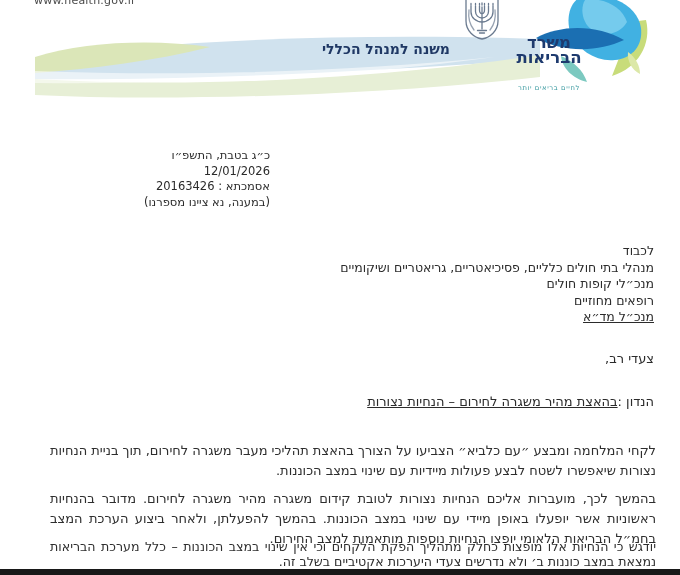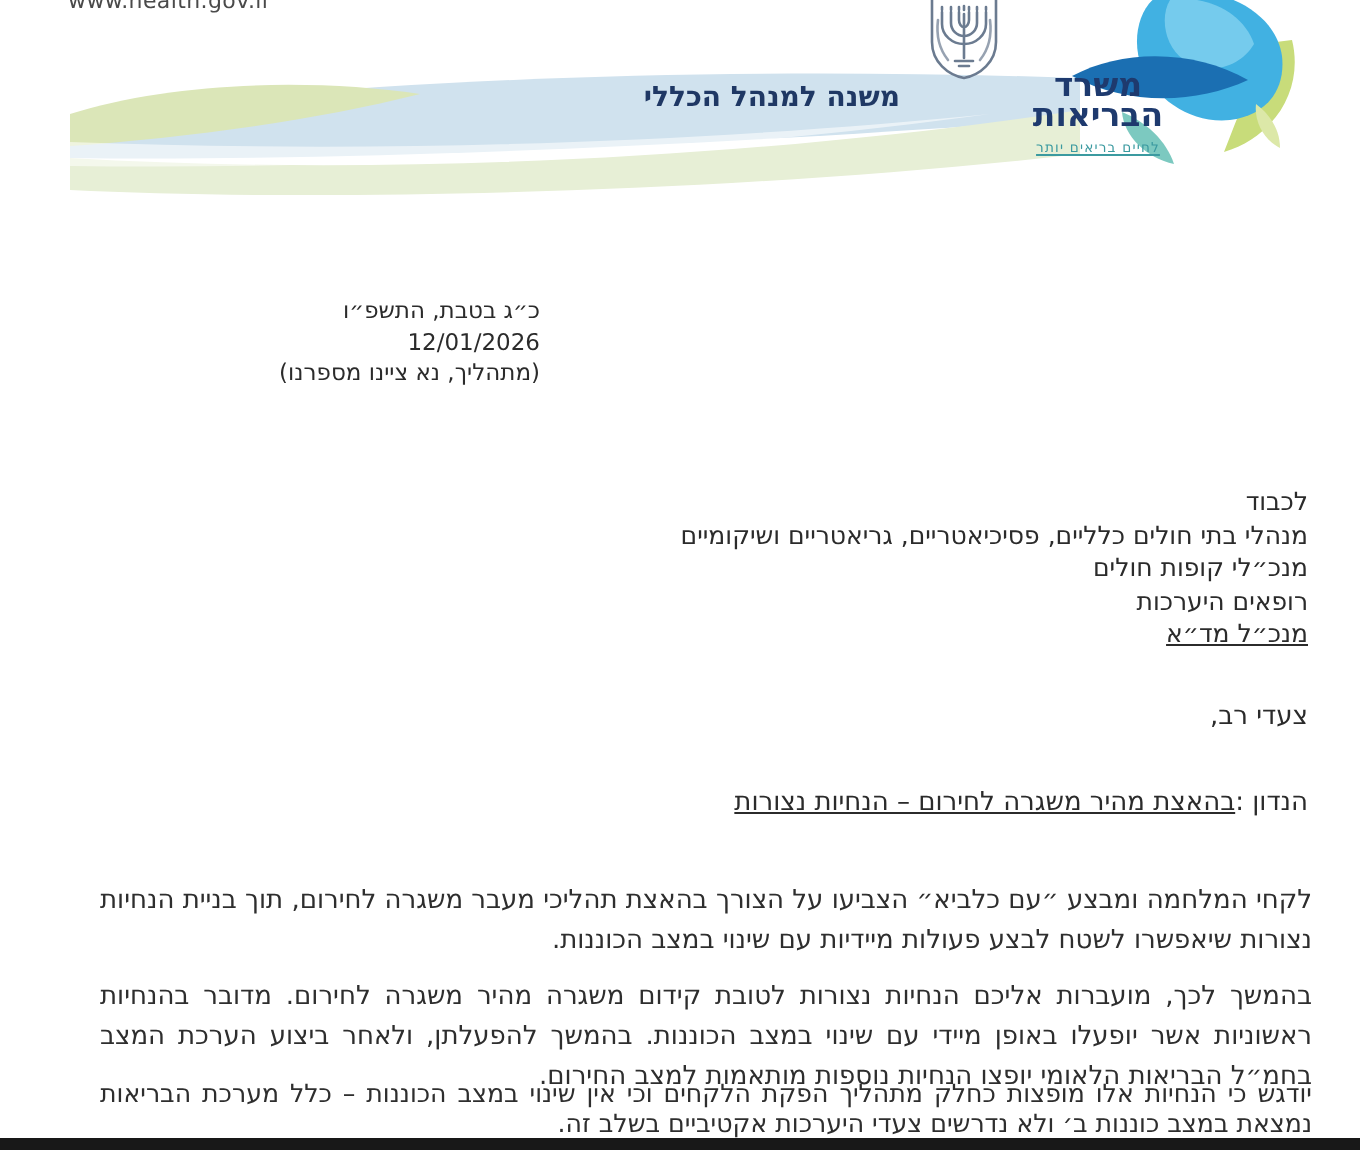--- a/index.html
+++ b/index.html
@@ -31,21 +31,21 @@
   .swoosh{position:absolute;left:528px;top:-6px;}
   .ministry{
     position:absolute;left:509px;top:35px;width:80px;
     text-align:center;direction:rtl;line-height:15px;
   }
   .ministry .m1,.ministry .m2{
     font-size:16.5px;font-weight:700;color:#1e3a6e;display:block;
   }
   .ministry .tagline{
     display:block;font-size:6.8px;color:#3b9aa0;
-    margin-top:2px;letter-spacing:.6px;white-space:nowrap;text-decoration:underline;
+    margin-top:16px;letter-spacing:.6px;white-space:nowrap;
   }
   .date-block{
     position:absolute;left:128px;top:148px;width:142px;
     direction:rtl;text-align:right;
     font-size:11.5px;line-height:15.5px;white-space:nowrap;
   }
   .recipients{
     position:absolute;right:26px;top:243px;
     direction:rtl;text-align:right;
     font-size:12.5px;line-height:16.5px;
@@ -116,28 +116,29 @@
 
   <div class="ministry">
     <span class="m1">משרד</span>
     <span class="m2">הבריאות</span>
     <span class="tagline">לחיים בריאים יותר</span>
   </div>
 
   <div class="date-block">
     <div>כ״ג בטבת, התשפ״ו</div>
     <div>12/01/2026</div>
-    <div>(מתהליך, נא ציינו מספרנו)</div>
+    <div>אסמכתא : 20163426</div>
+    <div>(במענה, נא ציינו מספרנו)</div>
   </div>
 
   <div class="recipients">
     <div>לכבוד</div>
     <div>מנהלי בתי חולים כלליים, פסיכיאטריים, גריאטריים ושיקומיים</div>
     <div>מנכ״לי קופות חולים</div>
-    <div>רופאים היערכות</div>
+    <div>רופאים מחוזיים</div>
     <div class="underline">מנכ״ל מד״א</div>
   </div>
 
   <div class="greeting">צעדי רב,</div>
 
   <div class="subject">
     <span class="lbl">הנדון :</span><span class="underline">בהאצת מהיר משגרה לחירום – הנחיות נצורות</span>
   </div>
 
   <p class="para p1">לקחי המלחמה ומבצע ״עם כלביא״ הצביעו על הצורך בהאצת תהליכי מעבר משגרה לחירום, תוך בניית הנחיות נצורות שיאפשרו לשטח לבצע פעולות מיידיות עם שינוי במצב הכוננות.</p>

